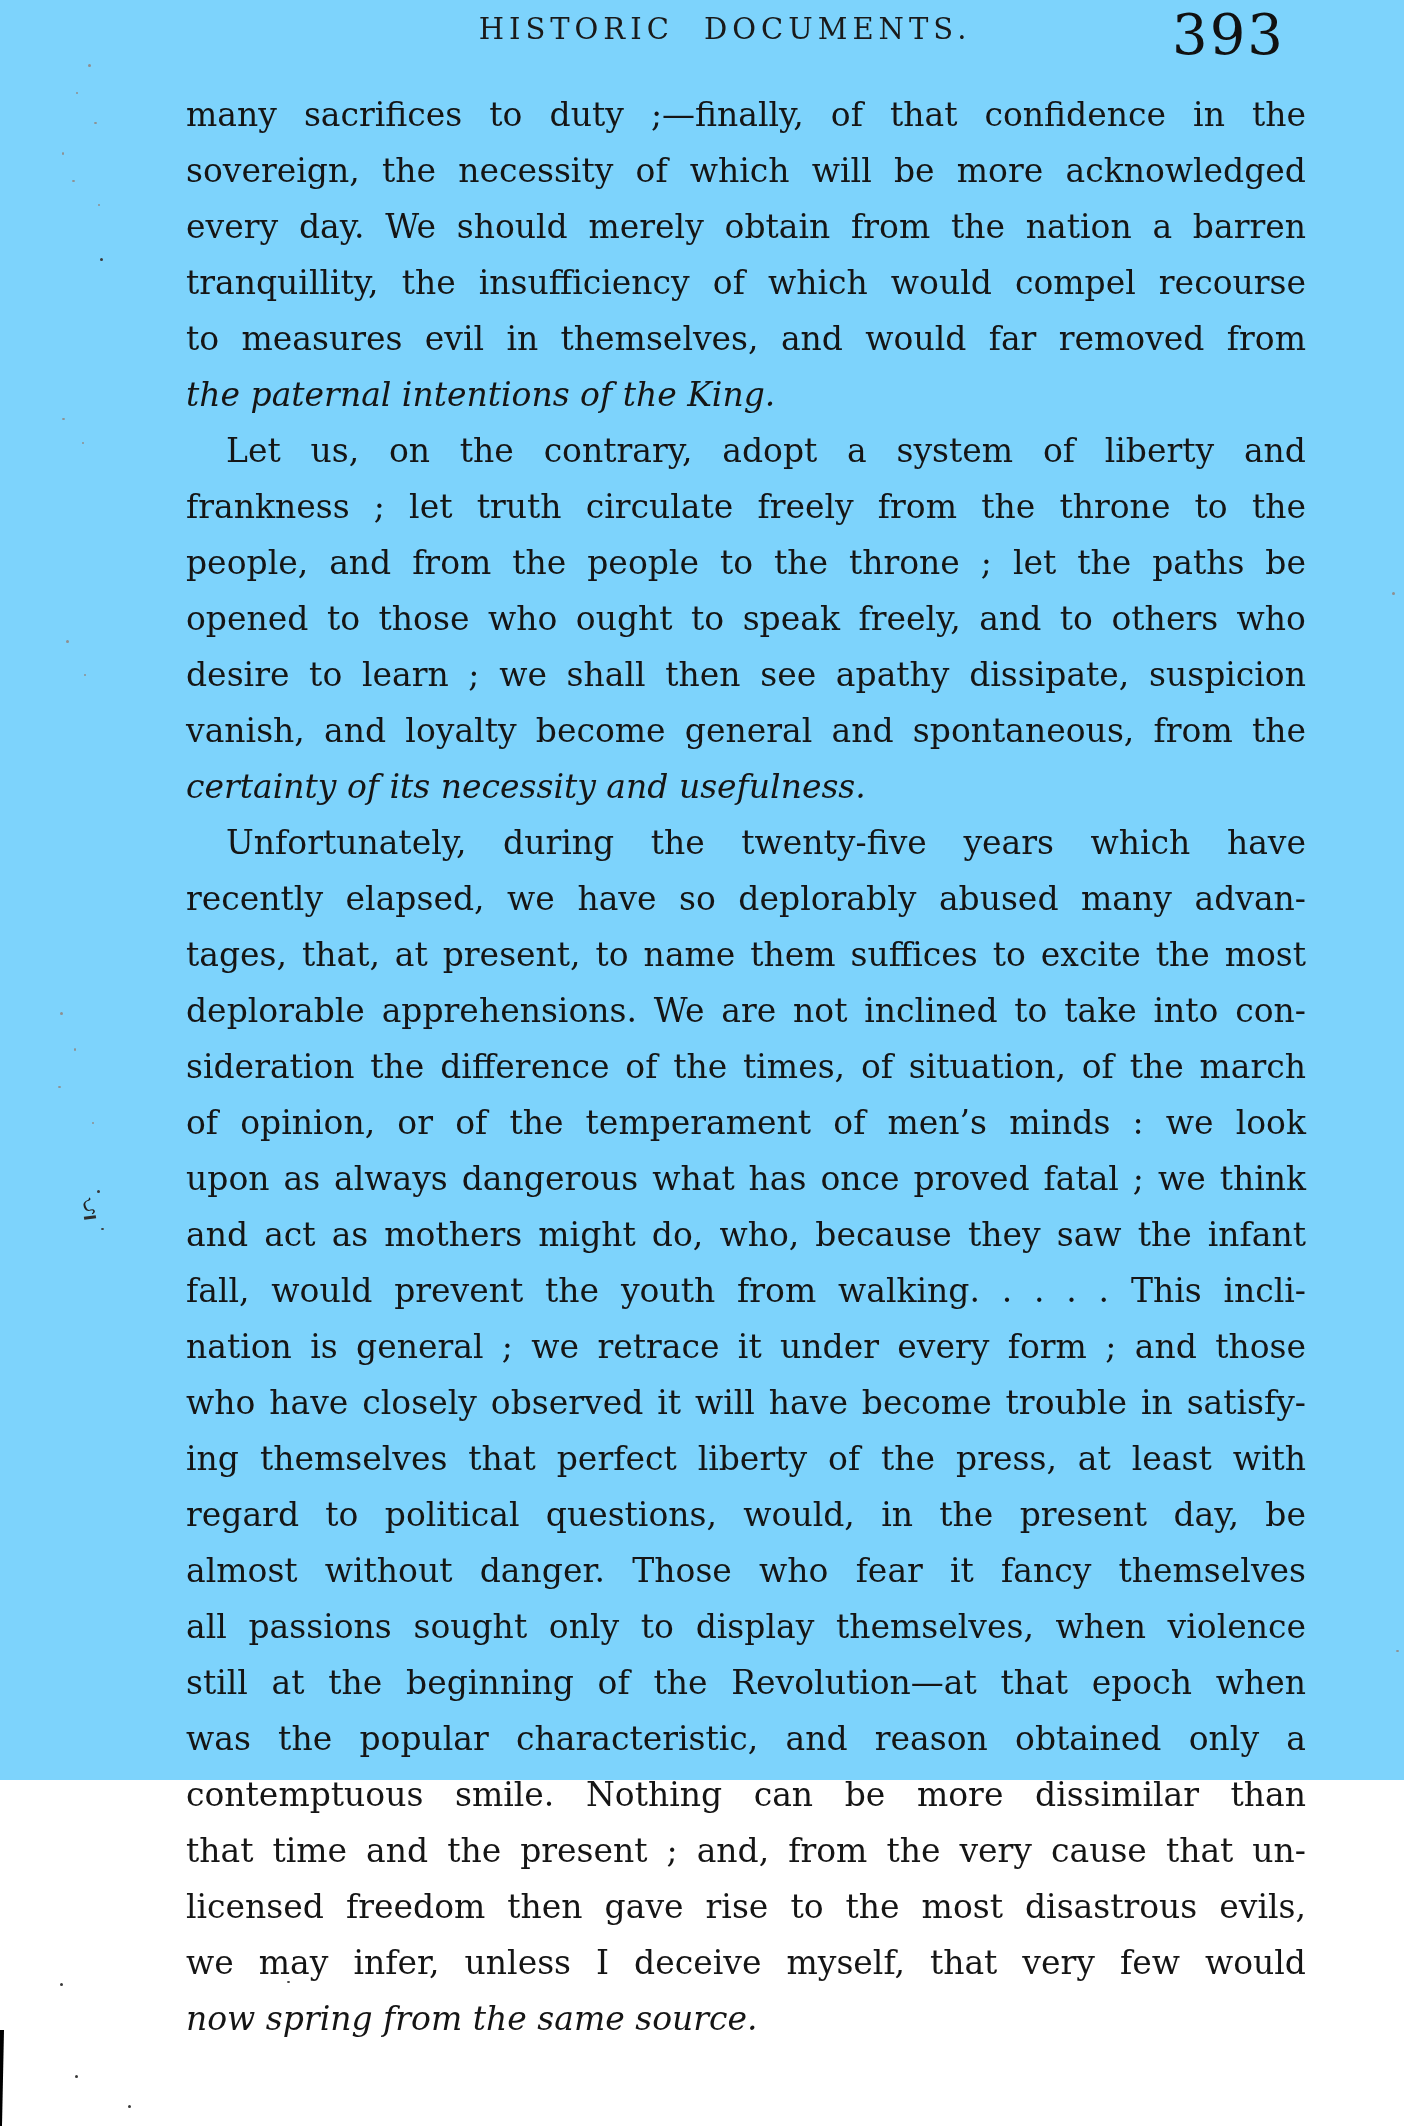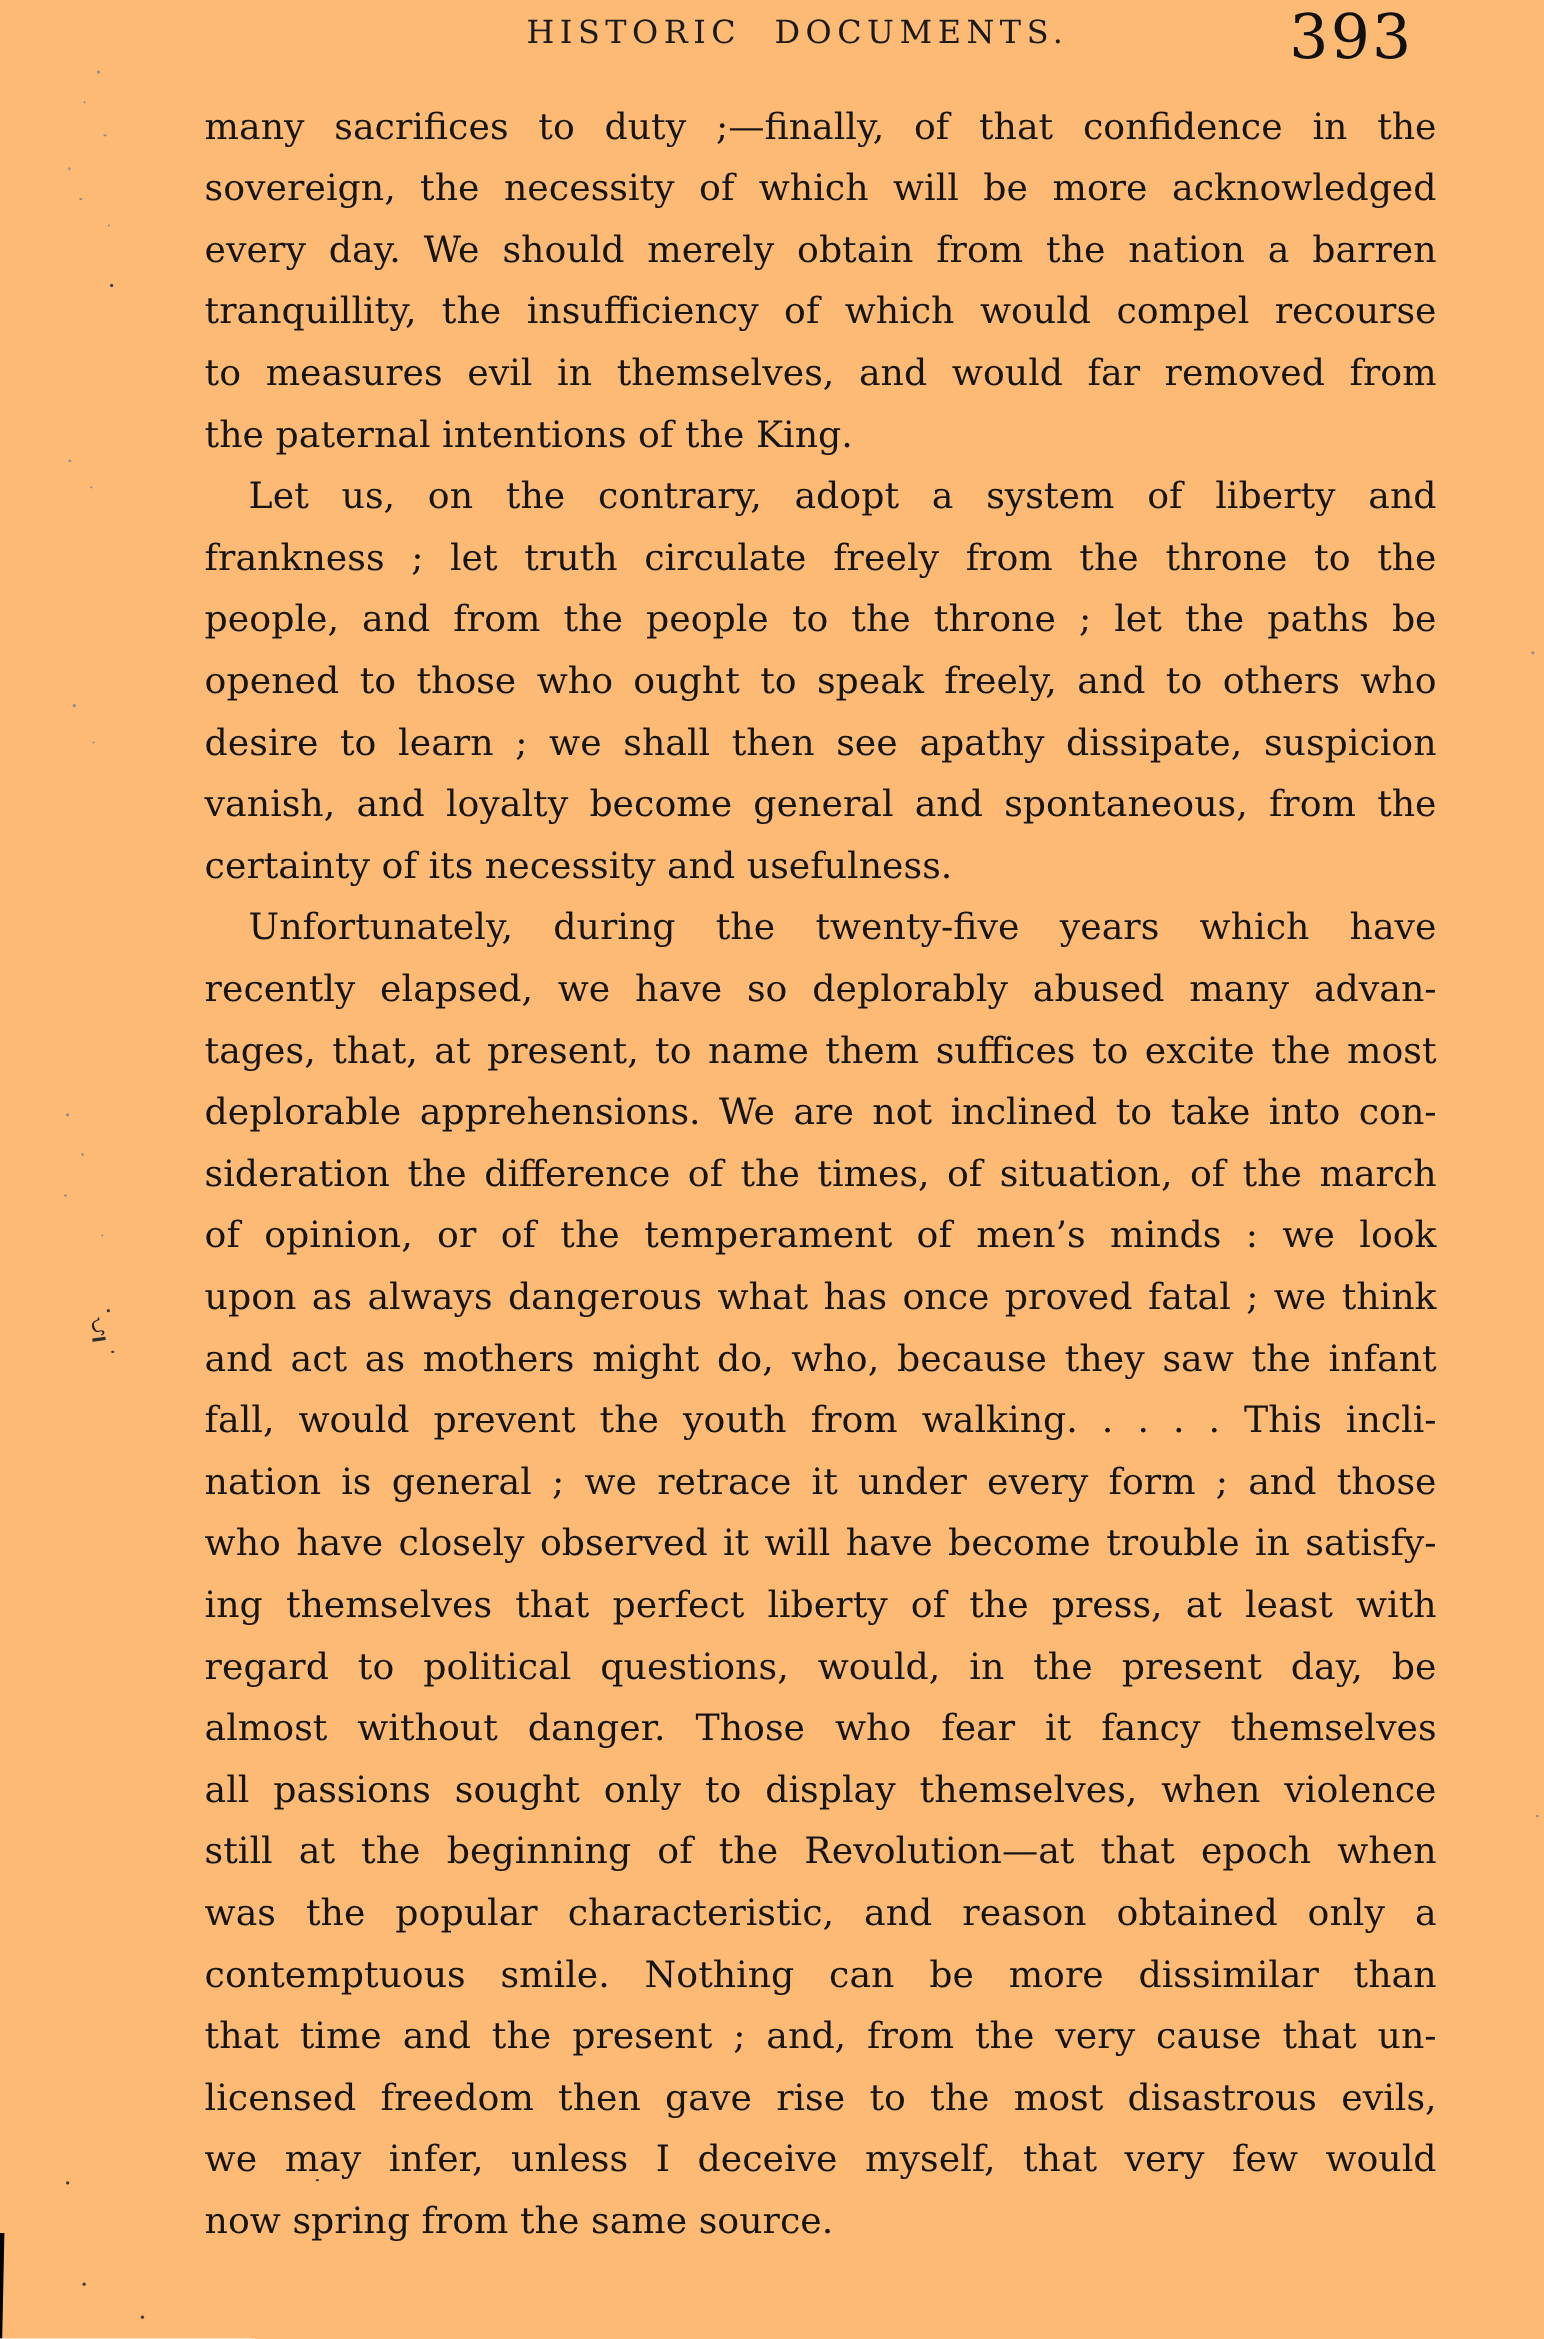--- a/index.html
+++ b/index.html
@@ -6,22 +6,22 @@
     margin: 0;
     padding: 0;
     width: 1404px;
     height: 2126px;
     background: #ffffff;
     overflow: hidden;
   }
   #page {
     position: relative;
     width: 1404px;
-    height: 2126px;
-    background: #fdba74;
+    height: 1780px;
+    background: #7dd3fc;
     font-family: "DejaVu Serif", "Liberation Serif", serif;
     color: #141414;
   }
   #running-header {
     position: absolute;
     left: 165px;
     top: 8px;
     width: 1120px;
     height: 54px;
   }
@@ -58,20 +58,21 @@
     text-align: justify;
     text-align-last: justify;
     -moz-text-align-last: justify;
     white-space: nowrap;
     color: #151515;
   }
   .line.indent { padding-left: 40px; }
   .line.last {
     text-align: right;
     text-align-last: left;
+    font-style: italic;
     -moz-text-align-last: left;
   }
   .speckle {
     position: absolute;
     background: #8f8f8f;
     border-radius: 50%;
   }
   .speckle.dark { background: #3a3a3a; }
   #edge-line {
     position: absolute;

